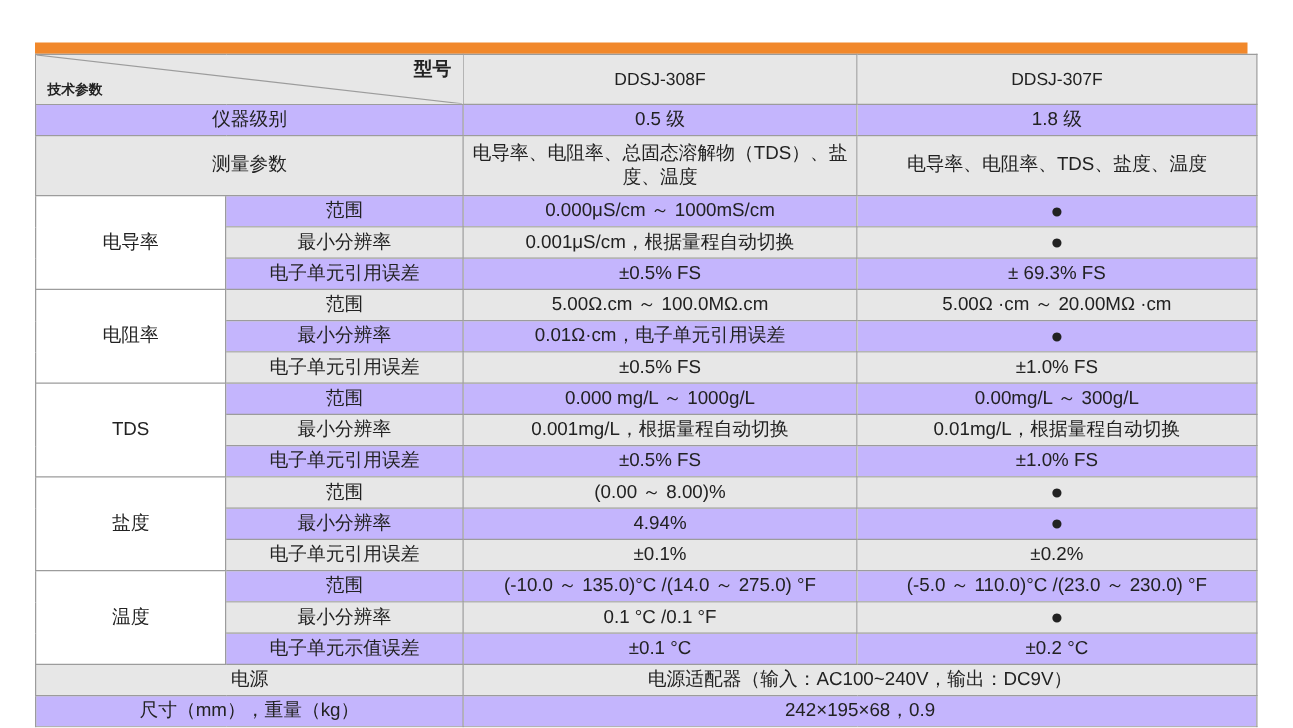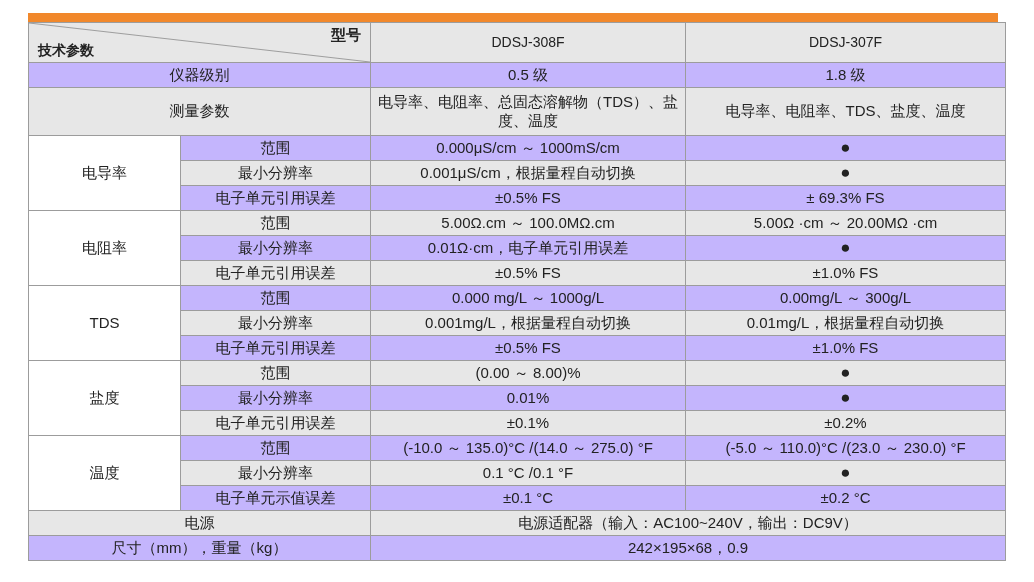--- a/index.html
+++ b/index.html
@@ -12,21 +12,21 @@
   .page {
     position: relative;
     width: 1034px;
     height: 582px;
     background: #ffffff;
     overflow: hidden;
   }
   .sheet {
     position: absolute;
     left: 28px;
-    top: 13px;
+    top: 34px;
   }
   .accent-bar {
     width: 970px;
     height: 9px;
     background: #F1882B;
   }
   table.spec {
     border-collapse: collapse;
     table-layout: fixed;
     width: 977px;
@@ -55,21 +55,21 @@
     padding: 0;
     background: #e7e7e7;
   }
   td.diag-cell svg { position: absolute; left: 0; top: 0; width: 100%; height: 100%; display: block; }
   .diag-top {
     position: absolute; top: 3px; right: 9px;
     font-weight: bold; font-size: 15px;
   }
   .diag-bottom {
     position: absolute; bottom: 3px; left: 9px;
-    font-weight: bold; font-size: 14px;
+    font-weight: bold; font-size: 11px;
   }
   td.dot { font-size: 17px; }
 </style>
 </head>
 <body>
 
 <div class="page">
   <div class="sheet">
     <div class="accent-bar"></div>
 
@@ -158,21 +158,21 @@
       </tr>
 
       <tr class="shade r-std">
         <td rowspan="3" class="group-cell">盐度</td>
         <td>范围</td>
         <td>(0.00 ～ 8.00)%</td>
         <td class="dot">●</td>
       </tr>
       <tr class="plain r-std">
         <td>最小分辨率</td>
-        <td>0.01%</td>
+        <td>4.94%</td>
         <td class="dot">●</td>
       </tr>
       <tr class="shade r-std">
         <td>电子单元引用误差</td>
         <td>±0.1%</td>
         <td>±0.2%</td>
       </tr>
 
       <tr class="plain r-std">
         <td rowspan="3" class="group-cell">温度</td>

